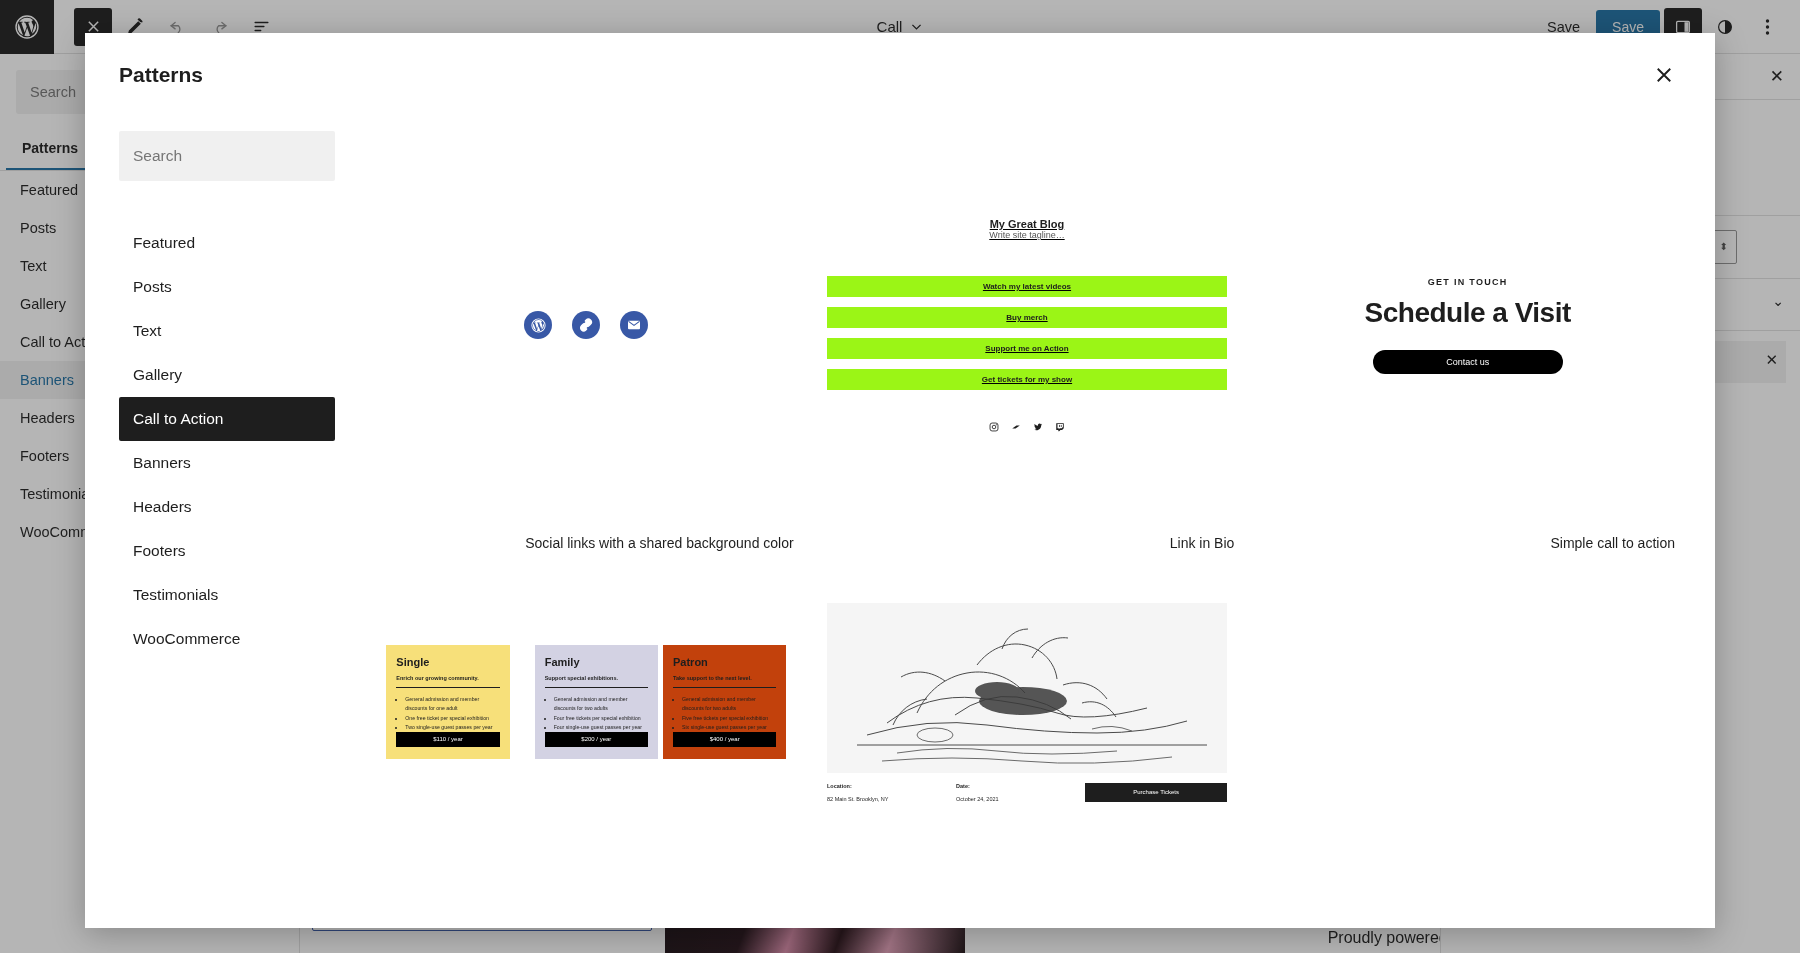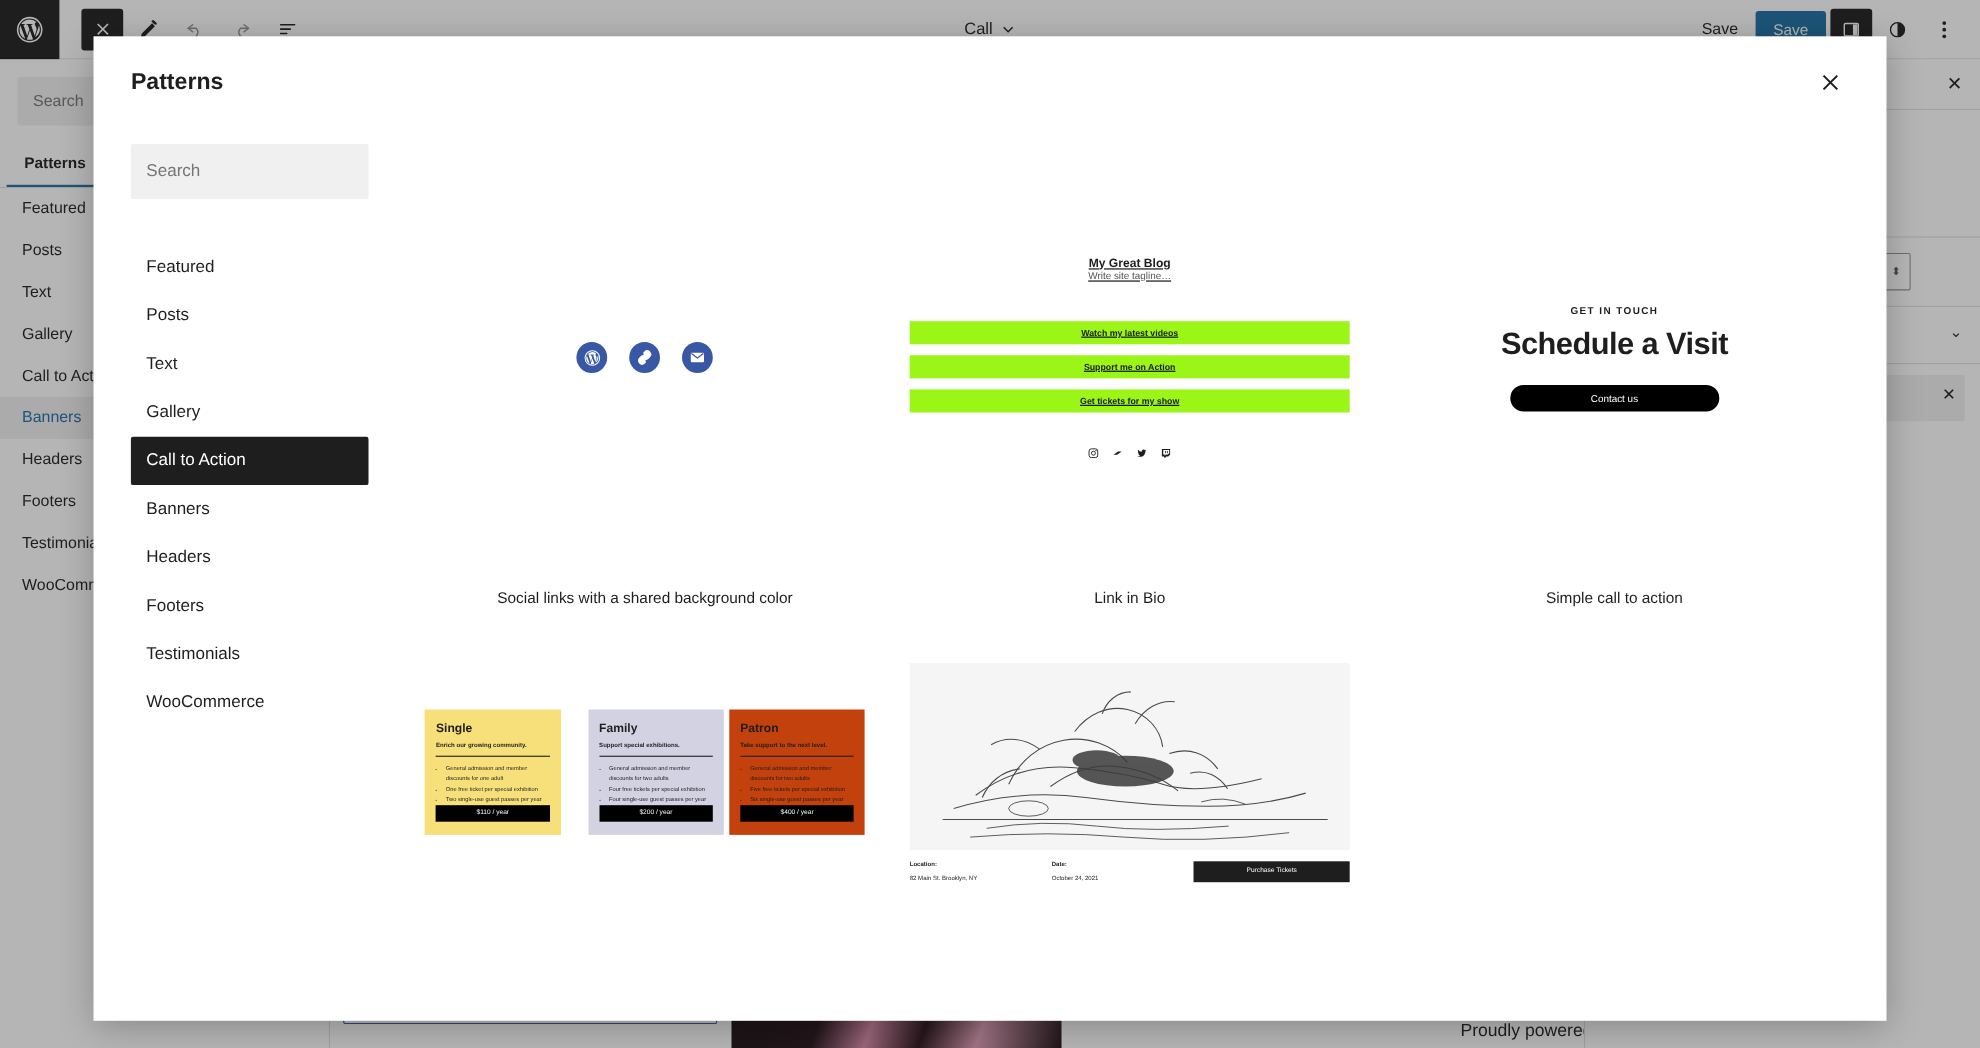--- a/index.html
+++ b/index.html
@@ -166,21 +166,21 @@
     display: grid; grid-template-columns: repeat(3, 1fr);
     column-gap: 26px; row-gap: 8px; align-content: start;
   }
   .p-cell { display: flex; flex-direction: column; }
   .p-frame {
     height: 400px; display: flex; align-items: center; justify-content: center;
     overflow: hidden;
   }
   .p-frame.tall { height: 250px; }
   .p-caption {
-    text-align: center; font-size: 14px; color: #1e1e1e;
+    text-align: right; font-size: 14px; color: #1e1e1e;
     padding: 10px 0 18px;
   }
 
   
   .prev-social { display: flex; gap: 20px; }
   .soc-circle {
     width: 28px; height: 28px; border-radius: 50%; background: #3858a6;
     display: flex; align-items: center; justify-content: center;
   }
   .soc-circle svg { fill: #fff; }
@@ -435,20 +435,21 @@
         <div class="p-caption">Social links with a shared background color</div>
       </div>
 
       <div class="p-cell">
         <div class="p-frame">
           <div class="prev-bio">
             <div class="bio-title">My Great Blog</div>
             <div class="bio-tag">Write site tagline…</div>
             <div class="bio-btns" id="bio-btns">
                 <div class="bio-btn" style="background: rgb(155, 245, 22);">Watch my latest videos</div>
+                <div class="bio-btn" style="background: rgb(155, 245, 22);">Buy merch</div>
                 <div class="bio-btn" style="background: rgb(155, 245, 22);">Support me on Action</div>
                 <div class="bio-btn" style="background: rgb(155, 245, 22);">Get tickets for my show</div>
               </div>
             <div class="bio-social">
               <svg width="10" height="10" viewBox="0 0 24 24">
                   <rect x="2.5" y="2.5" width="19" height="19" rx="5" fill="none" stroke="#1e1e1e" stroke-width="2"></rect>
                   <circle cx="12" cy="12" r="4.3" fill="none" stroke="#1e1e1e" stroke-width="2"></circle>
                   <circle cx="17.6" cy="6.5" r="1.4"></circle>
                 </svg>
               <svg width="10" height="10" viewBox="0 0 24 24">

